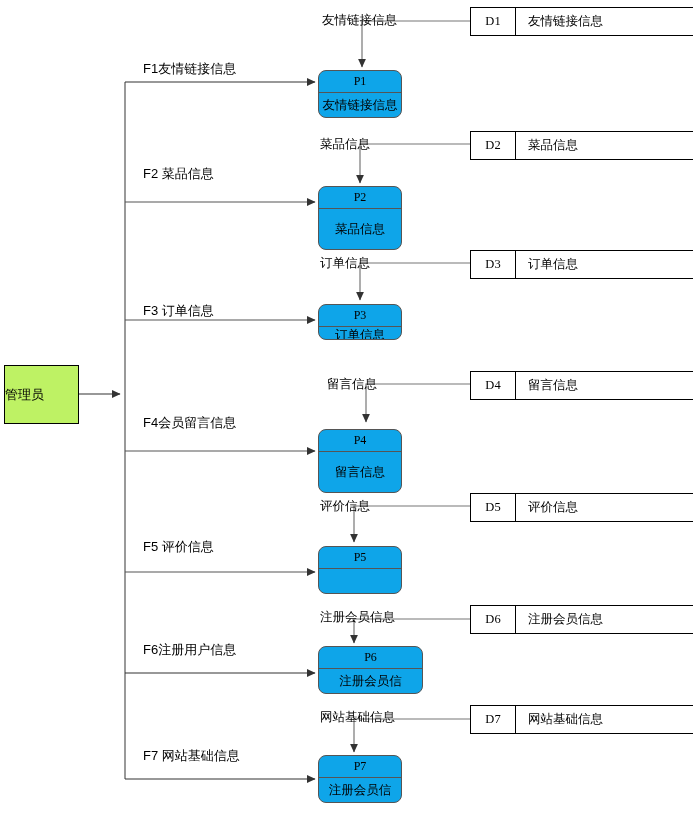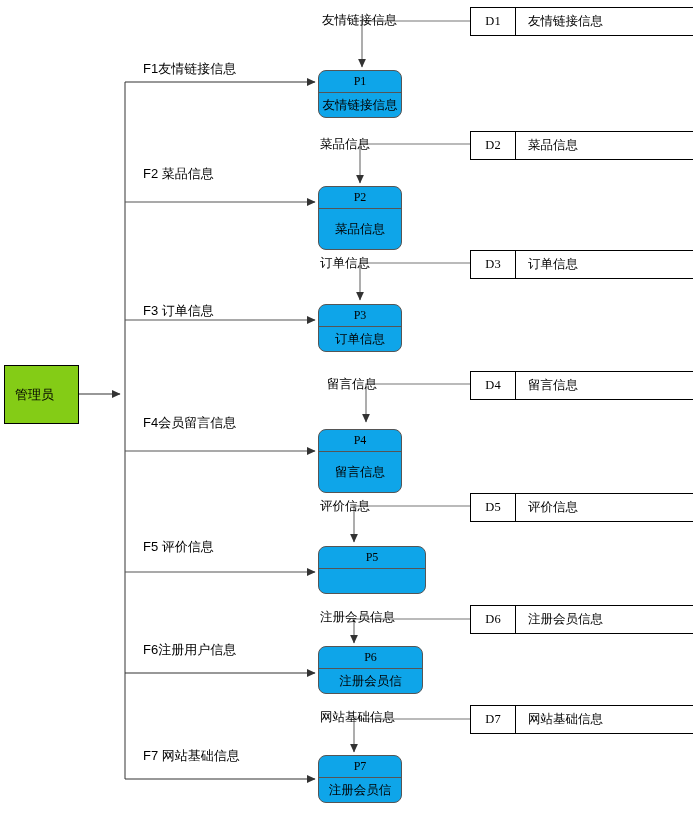--- a/index.html
+++ b/index.html
@@ -2,21 +2,21 @@
 <html><head>
 <meta charset="utf-8">
 <style>
   html,body{margin:0;padding:0;background:#fff;}
   body{width:693px;height:826px;position:relative;overflow:hidden;
        font-family:"Liberation Sans","DejaVu Sans",sans-serif;color:#000;}
   #stage{position:absolute;left:0;top:0;width:693px;height:826px;}
   svg.lines{position:absolute;left:0;top:0;width:693px;height:826px;pointer-events:none;}
 
   .ext-entity{position:absolute;border:1px solid #000;box-sizing:border-box;
-      display:flex;align-items:center;padding-left:10px;font-size:13px;background:#84cc16;}
+      display:flex;align-items:center;font-size:13px;background:#bef264;}
 
   .proc{position:absolute;box-sizing:border-box;border:1px solid #555;border-radius:8px;
       background:#0ea5e9;display:flex;flex-direction:column;overflow:hidden;}
   .proc .pid{height:21px;line-height:21px;text-align:center;font-size:12px;
       font-family:"Liberation Serif","DejaVu Serif",serif;border-bottom:1px solid #555;}
   .proc .pbody{flex:1;display:flex;align-items:center;justify-content:center;
       font-size:12.5px;white-space:nowrap;}
 
   .store{position:absolute;box-sizing:border-box;height:29px;display:flex;background:#fff;
       border-top:1px solid #000;border-bottom:1px solid #000;}
@@ -142,29 +142,29 @@
   </div>
 
   <div class="proc" style="left:318px;top:70px;width:84px;height:48px;">
     <div class="pid">P1</div>
     <div class="pbody">友情链接信息</div>
   </div>
   <div class="proc" style="left:318px;top:186px;width:84px;height:64px;">
     <div class="pid">P2</div>
     <div class="pbody">菜品信息</div>
   </div>
-  <div class="proc" style="left:318px;top:304px;width:84px;height:48px;">
+  <div class="proc" style="left:318px;top:304px;width:84px;height:36px;">
     <div class="pid">P3</div>
     <div class="pbody">订单信息</div>
   </div>
   <div class="proc" style="left:318px;top:429px;width:84px;height:64px;">
     <div class="pid">P4</div>
     <div class="pbody">留言信息</div>
   </div>
-  <div class="proc" style="left:318px;top:546px;width:108px;height:48px;gap:48px;">
+  <div class="proc" style="left:318px;top:546px;width:84px;height:48px;gap:48px;">
     <div class="pid">P5</div>
     <div class="pbody">评价信息</div>
   </div>
   <div class="proc" style="left:318px;top:646px;width:105px;height:48px;">
     <div class="pid">P6</div>
     <div class="pbody">注册会员信</div>
   </div>
   <div class="proc" style="left:318px;top:755px;width:84px;height:48px;">
     <div class="pid">P7</div>
     <div class="pbody">注册会员信</div>

